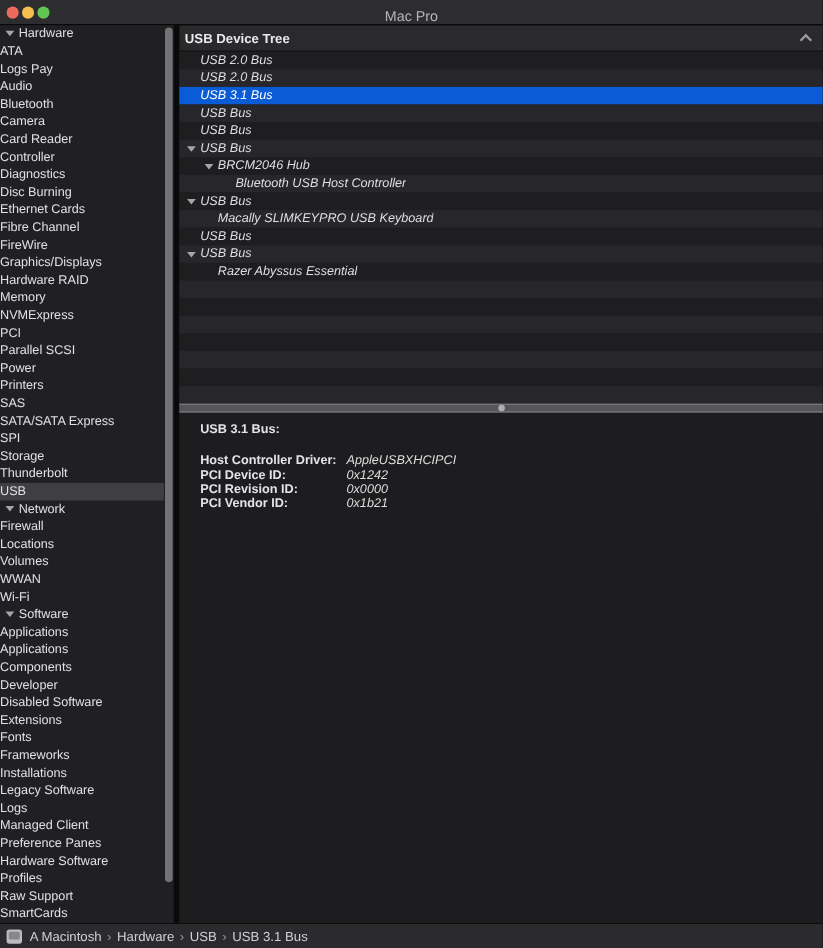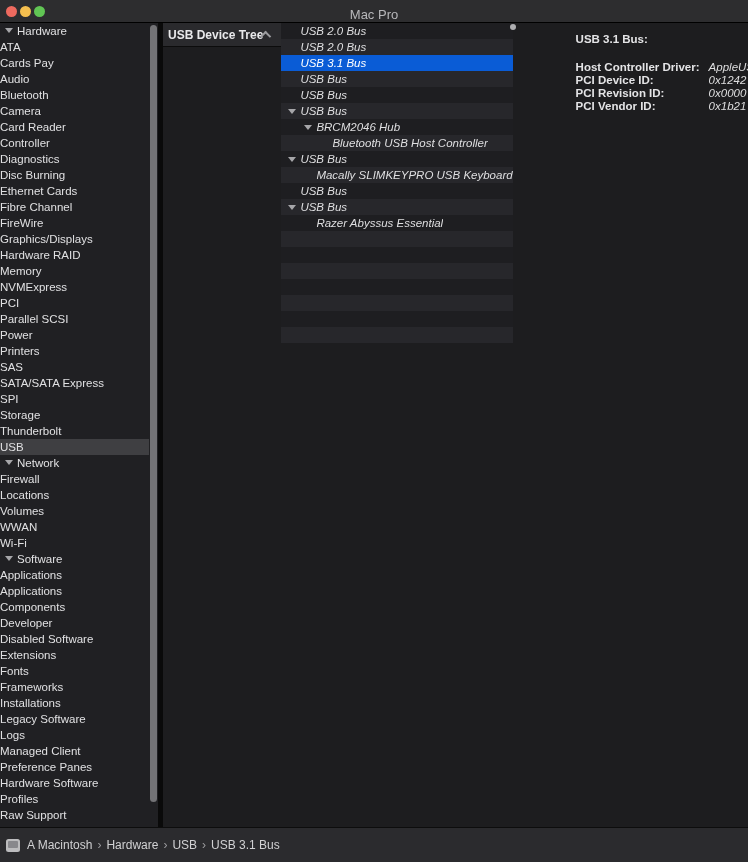--- a/index.html
+++ b/index.html
@@ -28,48 +28,48 @@
   .sb-group { padding-left:17px; position:relative; }
   .sb-group .tri { position:absolute; left:5px; top:5px; }
   .sb-item { }
   .sb-item.selected { background:var(--sb-sel,#3f3f42); }
   .tri { width:0; height:0; border-left:4px solid transparent; border-right:4px solid transparent;
          border-top:5px solid #a6a6a9; display:inline-block; }
   .sb-scrollbar { position:absolute; right:1px; top:2px; width:7px; height:777px;
                   background:#737376; border-radius:4px; }
 
   
-  .main { flex:1; display:flex; flex-direction:row; min-width:0; background:#1d1d1f; }
+  .main { flex:1; display:flex; flex-direction:column; min-width:0; background:#1d1d1f; }
   .tree-header { height:24px; flex:none; background:#2a2a2d; border-bottom:1px solid #0c0c0c;
                  display:flex; align-items:center; padding:0 10px 0 5px;
                  font-size:12px; font-weight:bold; color:#e9e9eb; }
   .chevron-up { margin-left:auto; width:8px; height:8px; border-left:2px solid #9c9c9f;
                 border-top:2px solid #9c9c9f; transform:rotate(45deg) translateY(2px); }
   .tree { flex:none; }
   .tree-row { height:16px; line-height:16px; display:flex; align-items:center;
               font-size:11.5px; color:#dfdfe1; white-space:nowrap; position:relative; }
   .tree-row.shade-a { background:#1e1e21; }
   .tree-row.shade-b { background:#27272b; }
   .tree-row.selected { background:var(--accent,#0a5cd6); color:#fff; }
   .twisty { width:12px; display:inline-flex; justify-content:flex-start; flex:none; }
   .tree-label { overflow:hidden; text-overflow:ellipsis;font-style:italic; }
 
   .splitter { height:8px; flex:none; background:#56565a; border-top:1px solid #7e7e82;
               border-bottom:1px solid #7e7e82; position:relative; cursor:row-resize; }
   .splitter .dot { position:absolute; left:50%; top:50%; transform:translate(-50%,-50%);
                    width:6px; height:6px; border-radius:50%; background:#aeaeb0; }
 
-  .details { flex:1; background:#1d1d1f; padding:10px 0 0 19px; color:#e4e4e6; overflow:hidden;margin-left:44px; }
+  .details { flex:1; background:#1d1d1f; padding:10px 0 0 19px; color:#e4e4e6; overflow:hidden; }
   .details-title { font-size:11.5px; font-weight:bold; margin-bottom:16px; }
   .detail-field { display:flex; font-size:11.5px; line-height:13px; }
   .detail-label { font-weight:bold; width:133px; flex:none; }
   .detail-value { color:#dededf;font-style:italic; }
 
   
-  .statusbar { height:35px; flex:none; background:#2b2b2e; border-top:1px solid #0d0d0d;
+  .statusbar { height:23px; flex:none; background:#2b2b2e; border-top:1px solid #0d0d0d;
                display:flex; align-items:center; padding:0 6px; font-size:12px; color:#d1d1d3; }
   .computer-icon { width:14px; height:13px; background:#bcbcbe; border-radius:2.5px;
                    margin-right:7px; position:relative; flex:none; }
   .computer-icon::after { content:""; position:absolute; left:2px; top:2px; right:2px; bottom:4px;
                           background:#88888c; border-radius:1px; }
   .crumb { white-space:nowrap; }
   .crumb-sep { color:#9b9b9e; margin:0 5px; }
 </style>
 </head>
 <body>
@@ -90,21 +90,21 @@
     <div class="sidebar">
       <div id="sidebar-list">
           <div class="sb-row sb-group">
             <span class="tri"></span>
             <span>Hardware</span>
           </div>
           <div class="sb-row sb-item">
             <span>ATA</span>
           </div>
           <div class="sb-row sb-item">
-            <span>Cards Pay</span>
+            <span>Logs Pay</span>
           </div>
           <div class="sb-row sb-item">
             <span>Audio</span>
           </div>
           <div class="sb-row sb-item">
             <span>Bluetooth</span>
           </div>
           <div class="sb-row sb-item">
             <span>Camera</span>
           </div>

